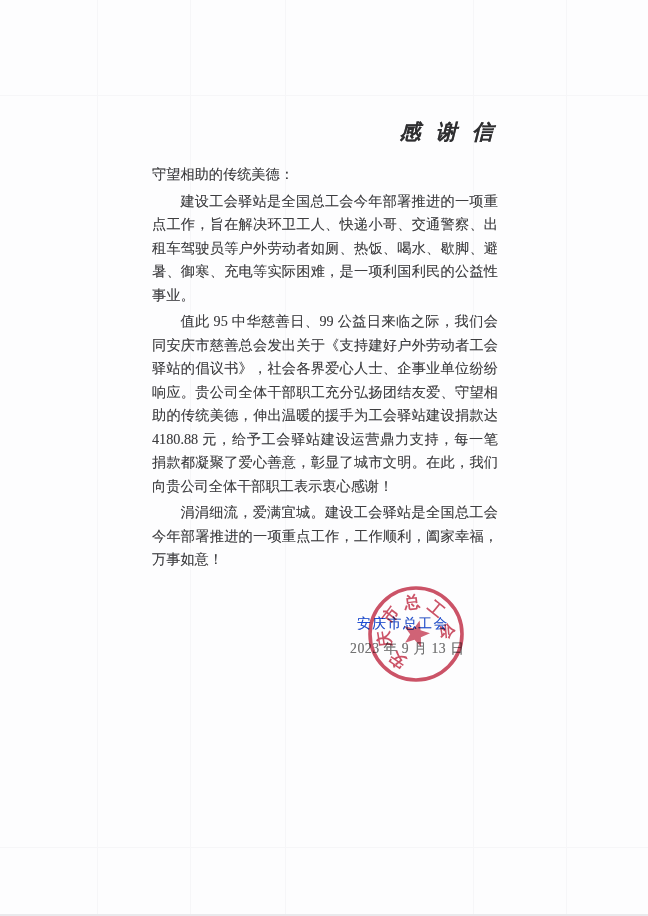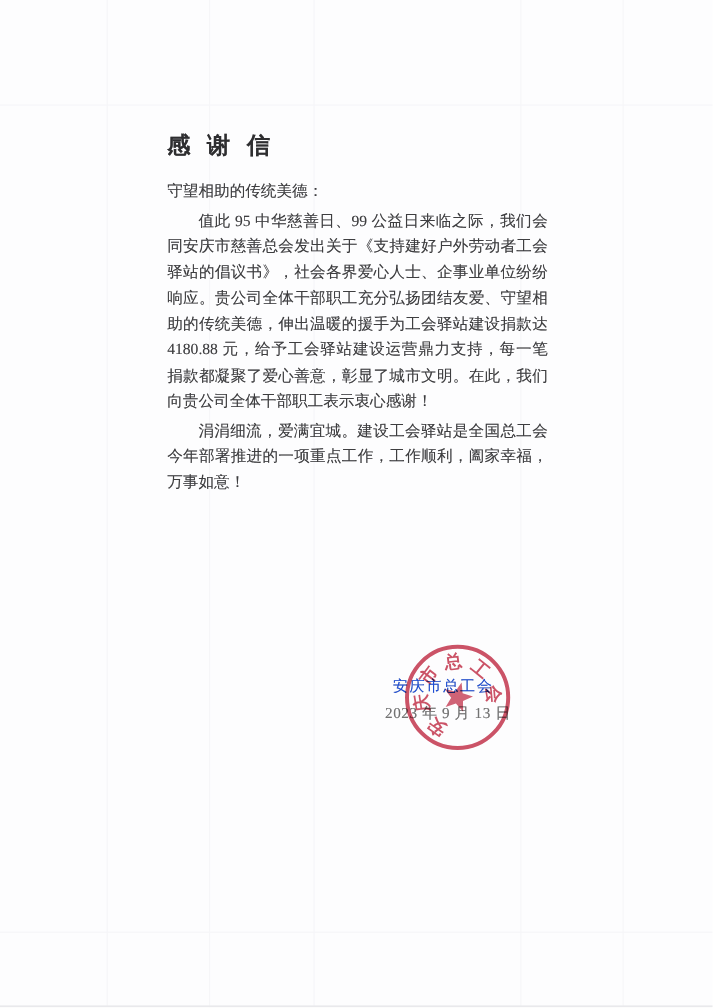--- a/index.html
+++ b/index.html
@@ -15,22 +15,23 @@
   .crease-v { position:absolute; top:0; bottom:0; width:1px; background:#f6f6f8; }
   .crease-h { position:absolute; left:0; right:0; height:1px; background:#f6f6f8; }
   .scan-edge-bottom { position:absolute; left:0; right:0; bottom:0; height:2px; background:#e9e9ec; }
 
   .content { position:absolute; left:152px; top:120px; width:346px; }
 
   .title {
     margin:0 0 19px 0;
     font-size:21px; line-height:24px;
     font-weight:700; letter-spacing:5px;
-    text-align:left; color:#2e2e30;
+    text-align:right; color:#2e2e30;
     text-shadow:0 0 0.4px rgba(46,46,48,0.55);
+    font-style:italic;
   }
   .salutation {
     margin:0 0 3px 0;
     font-size:14.2px; line-height:23.5px;
     text-shadow:0 0 0.4px rgba(62,62,64,0.4);
   }
   .para {
     margin:0 0 3px 0;
     font-size:14.2px; line-height:23.5px;
     text-align:justify; text-indent:2em;
@@ -67,20 +68,21 @@
   <div class="crease-v" style="left:285px"></div>
   <div class="crease-v" style="left:473px"></div>
   <div class="crease-v" style="left:566px"></div>
   <div class="crease-h" style="top:95px"></div>
   <div class="crease-h" style="top:847px"></div>
   <div class="scan-edge-bottom"></div>
 
   <div class="content">
     <h1 class="title">感 谢 信</h1>
     <p class="salutation">守望相助的传统美德：</p>
+    <p class="para">建设工会驿站是全国总工会今年部署推进的一项重点工作，旨在解决环卫工人、快递小哥、交通警察、出租车驾驶员等户外劳动者如厕、热饭、喝水、歇脚、避暑、御寒、充电等实际困难，是一项利国利民的公益性事业。</p>
     <p class="para">值此 95 中华慈善日、99 公益日来临之际，我们会同安庆市慈善总会发出关于《支持建好户外劳动者工会驿站的倡议书》，社会各界爱心人士、企事业单位纷纷响应。贵公司全体干部职工充分弘扬团结友爱、守望相助的传统美德，伸出温暖的援手为工会驿站建设捐款达 4180.88 元，给予工会驿站建设运营鼎力支持，每一笔捐款都凝聚了爱心善意，彰显了城市文明。在此，我们向贵公司全体干部职工表示衷心感谢！</p>
     <p class="para">涓涓细流，爱满宜城。建设工会驿站是全国总工会今年部署推进的一项重点工作，工作顺利，阖家幸福，万事如意！</p>
   </div>
 
   <div class="signature">安庆市总工会</div>
   <div class="date-line">2023 年 9 月 13 日</div>
 
   <svg class="seal" viewBox="0 0 124 124">
     <circle cx="62" cy="62" r="46" fill="none" stroke="#c63b52" stroke-width="3.6"></circle>
     <polygon points="62,48 65.44,57.27 75.31,57.67 67.56,63.81 70.23,73.33 62,67.85 53.77,73.33 56.44,63.81 48.69,57.67 58.56,57.27" fill="#c63b52" opacity="0.9" transform="rotate(15 62 62)"></polygon>

